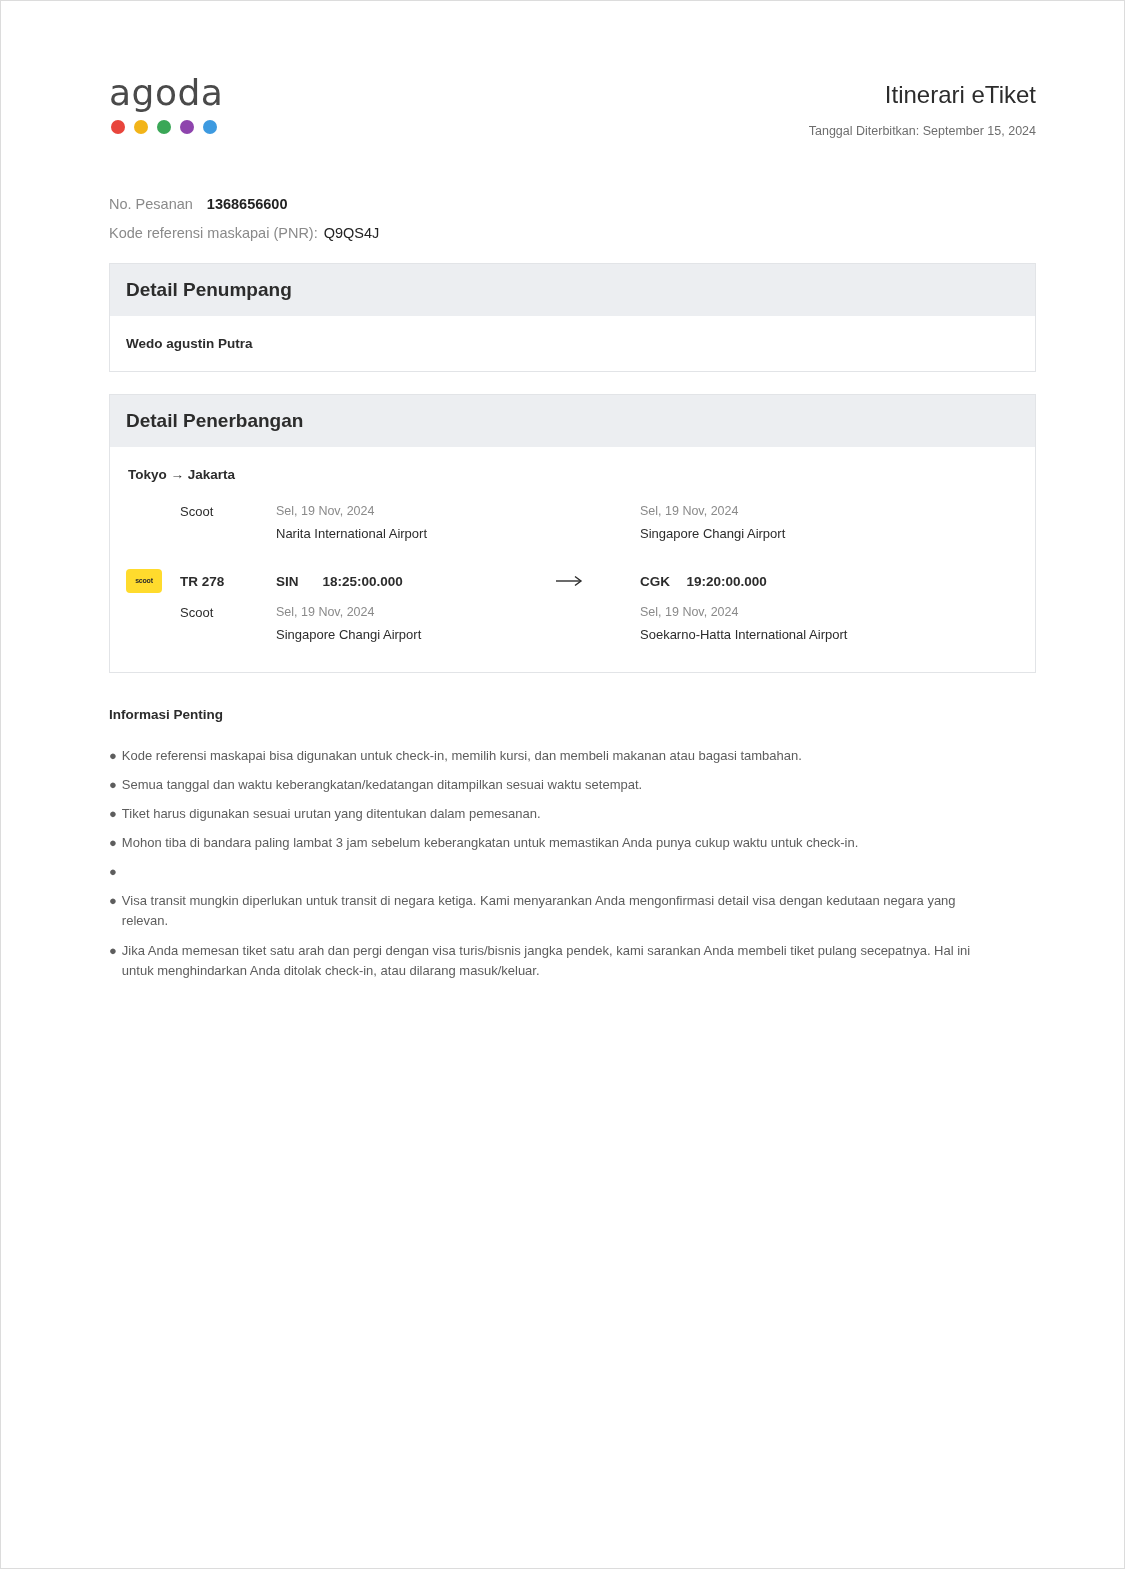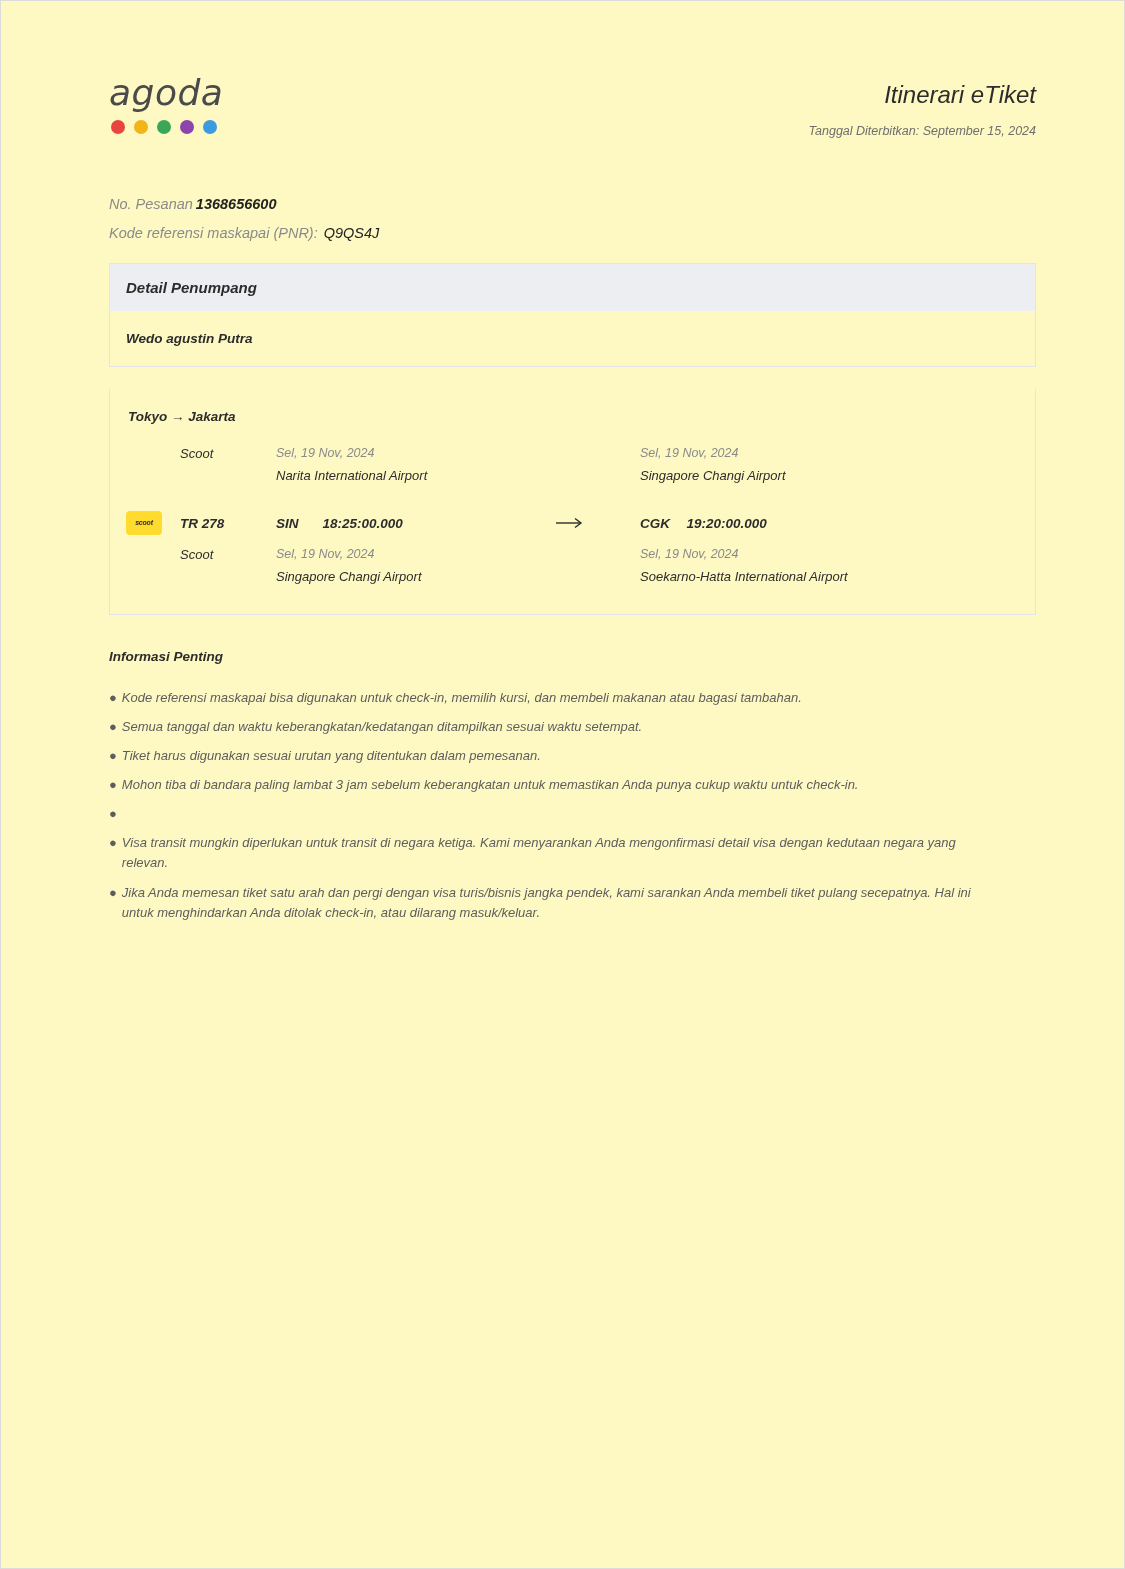--- a/index.html
+++ b/index.html
@@ -6,25 +6,24 @@
   html, body {
     margin: 0;
     padding: 0;
     background: #e8e8e8;
     font-family: "Liberation Sans", sans-serif;
   }
   .page {
     width: 1125px;
     min-height: 1569px;
     margin: 0 auto;
-    background: #fef9c3;
+    background: #ffffff;
     position: relative;
     padding: 0;
     border: 1px solid #dcdcdc;
-    font-style: italic;
   }
   .inner {
     padding: 60px 88px 0 108px;
   }
 
   
   .header {
     display: flex;
     justify-content: space-between;
     align-items: flex-start;
@@ -65,34 +64,34 @@
   
   .refs { margin-top: 58px; }
   .ref-line {
     font-size: 14.5px;
     color: #8a8a8a;
     margin-bottom: 13px;
   }
   .ref-line .val {
     color: #222;
     font-weight: bold;
-    margin-left: 3px;
+    margin-left: 14px;
   }
   .ref-line .val-reg {
     color: #222;
     font-weight: normal;
     margin-left: 6px;
   }
 
   
   .panel { margin-top: 22px; }
   .panel-head {
     background: #eceef1;
     padding: 15px 16px;
-    font-size: 15px;
+    font-size: 19px;
     font-weight: bold;
     color: #2c2c2c;
     border: 1px solid #e2e4e7;
     border-bottom: none;
   }
   .panel-body {
     border: 1px solid #e2e4e7;
     border-top: none;
     padding: 18px 16px 16px 16px;
   }
@@ -223,20 +222,21 @@
     </div>
 
     <div class="panel">
       <div class="panel-head">Detail Penumpang</div>
       <div class="panel-body">
         <div class="pax-name">Wedo agustin Putra</div>
       </div>
     </div>
 
     <div class="panel">
+      <div class="panel-head">Detail Penerbangan</div>
       <div class="panel-body">
         <div class="route-title">Tokyo → Jakarta</div>
 
         <div class="seg">
           <div class="seg-bottom">
             <div class="spacer-logo"></div>
             <div class="col-flight">
               <div class="airline-name">Scoot</div>
             </div>
             <div class="col-dep">

